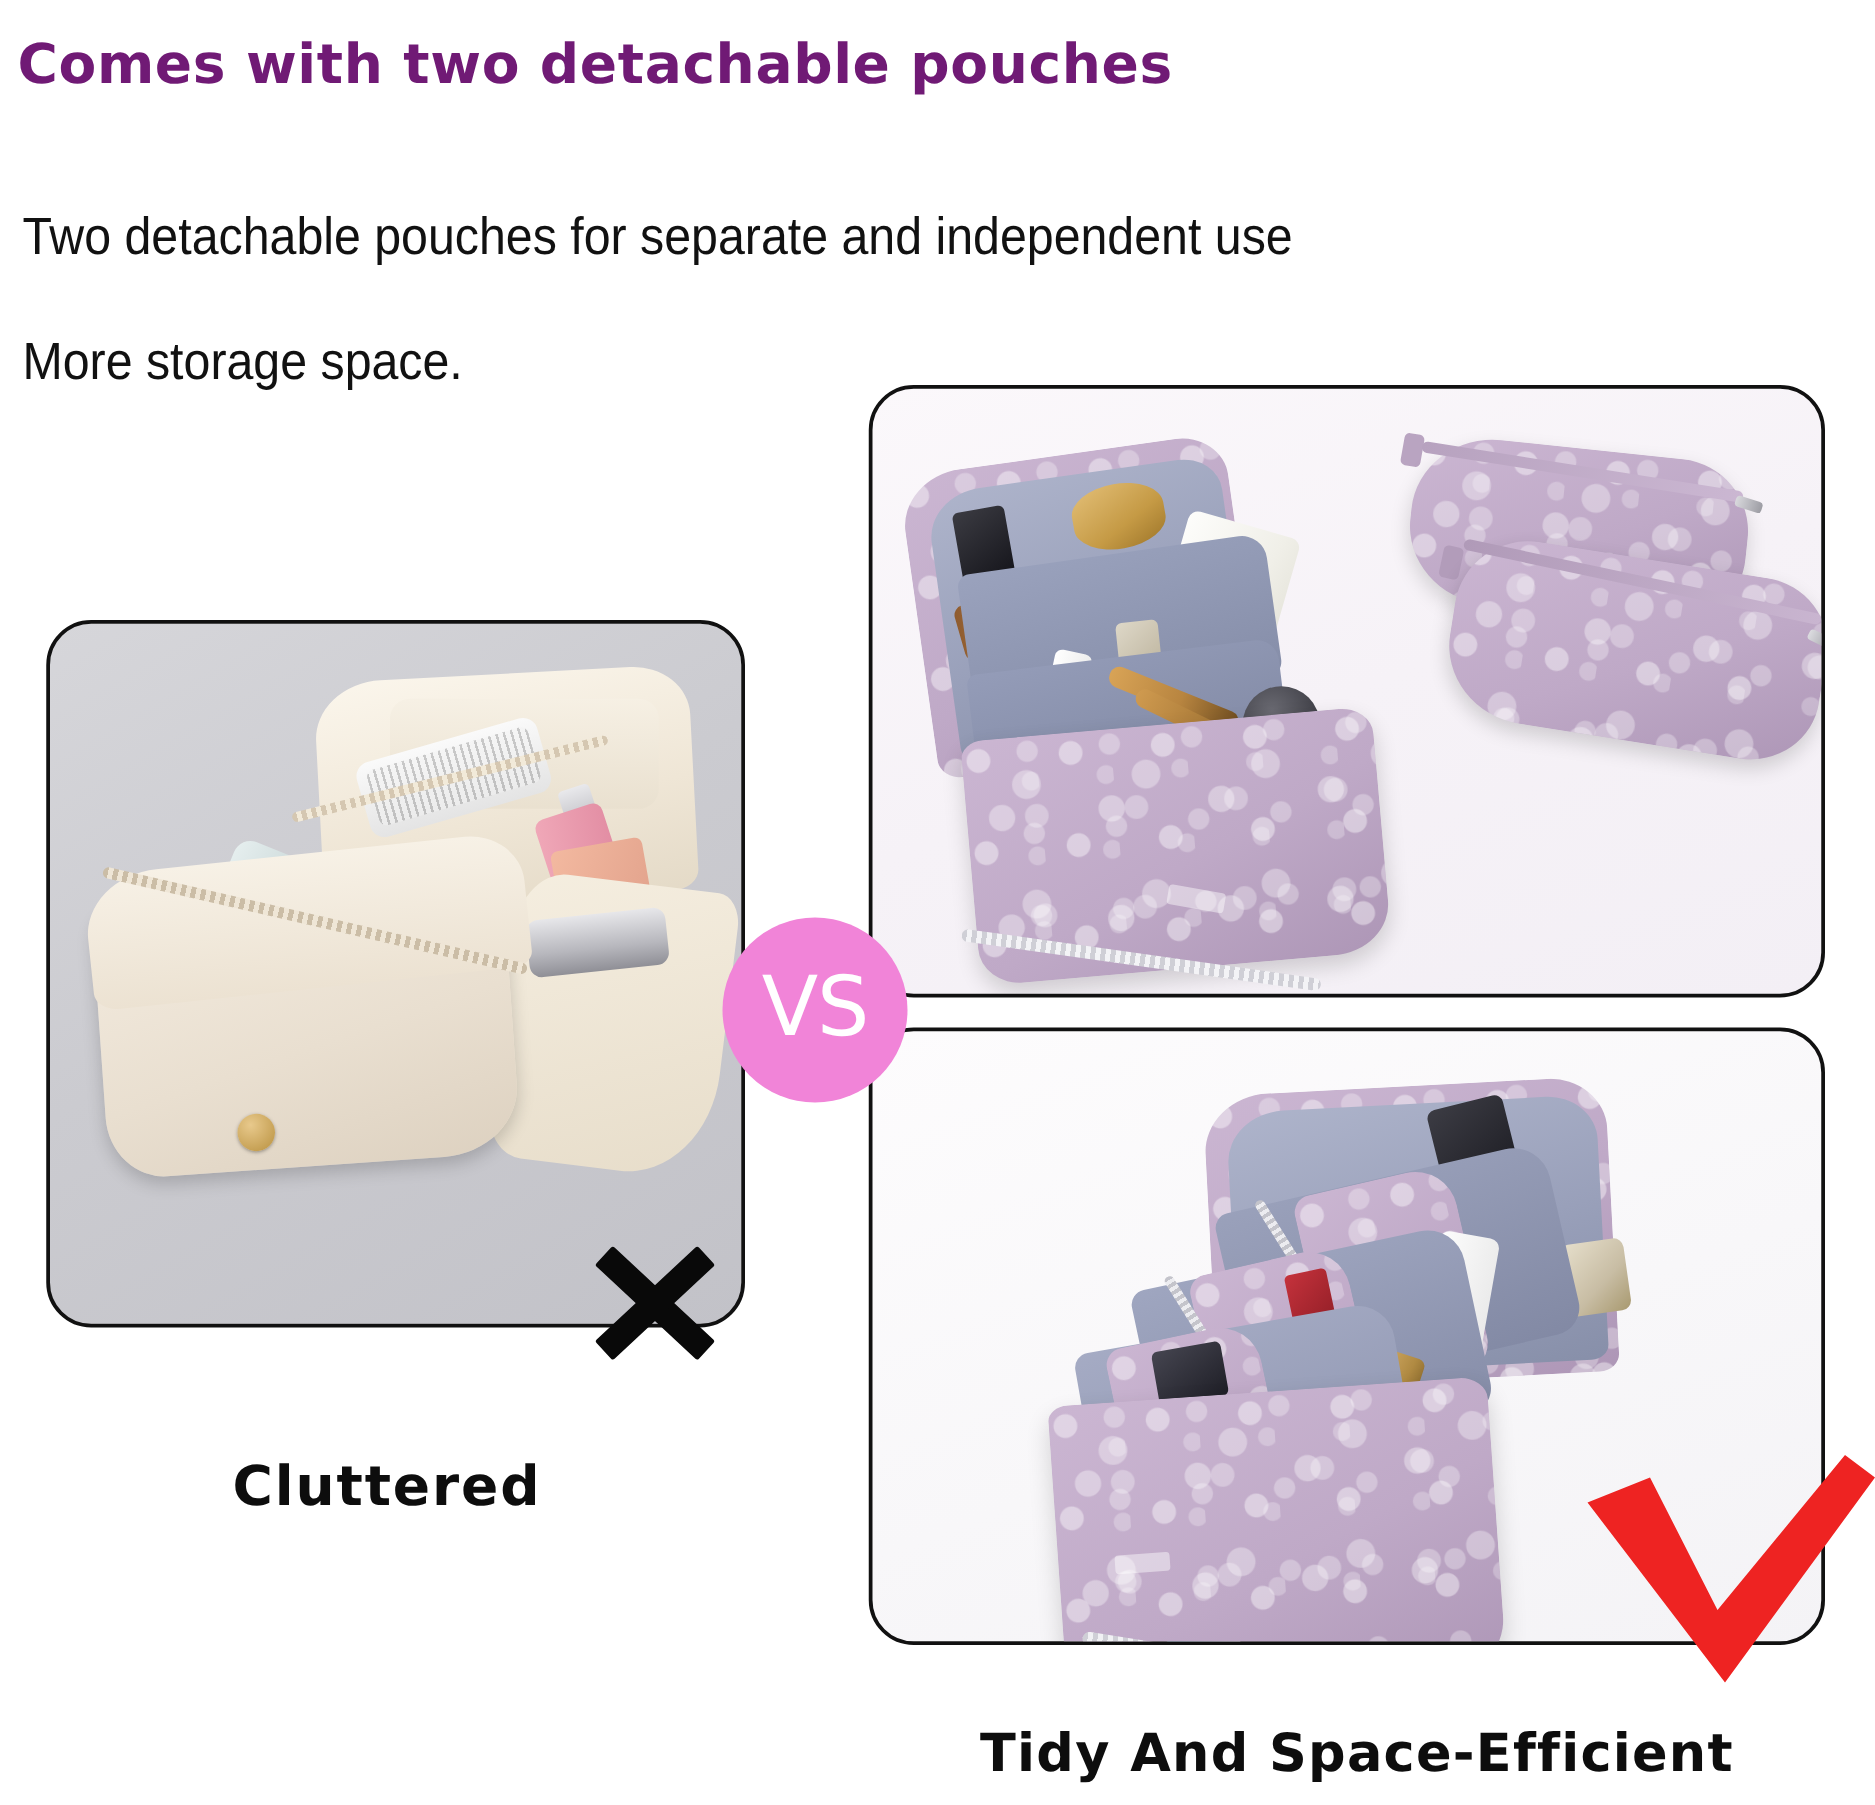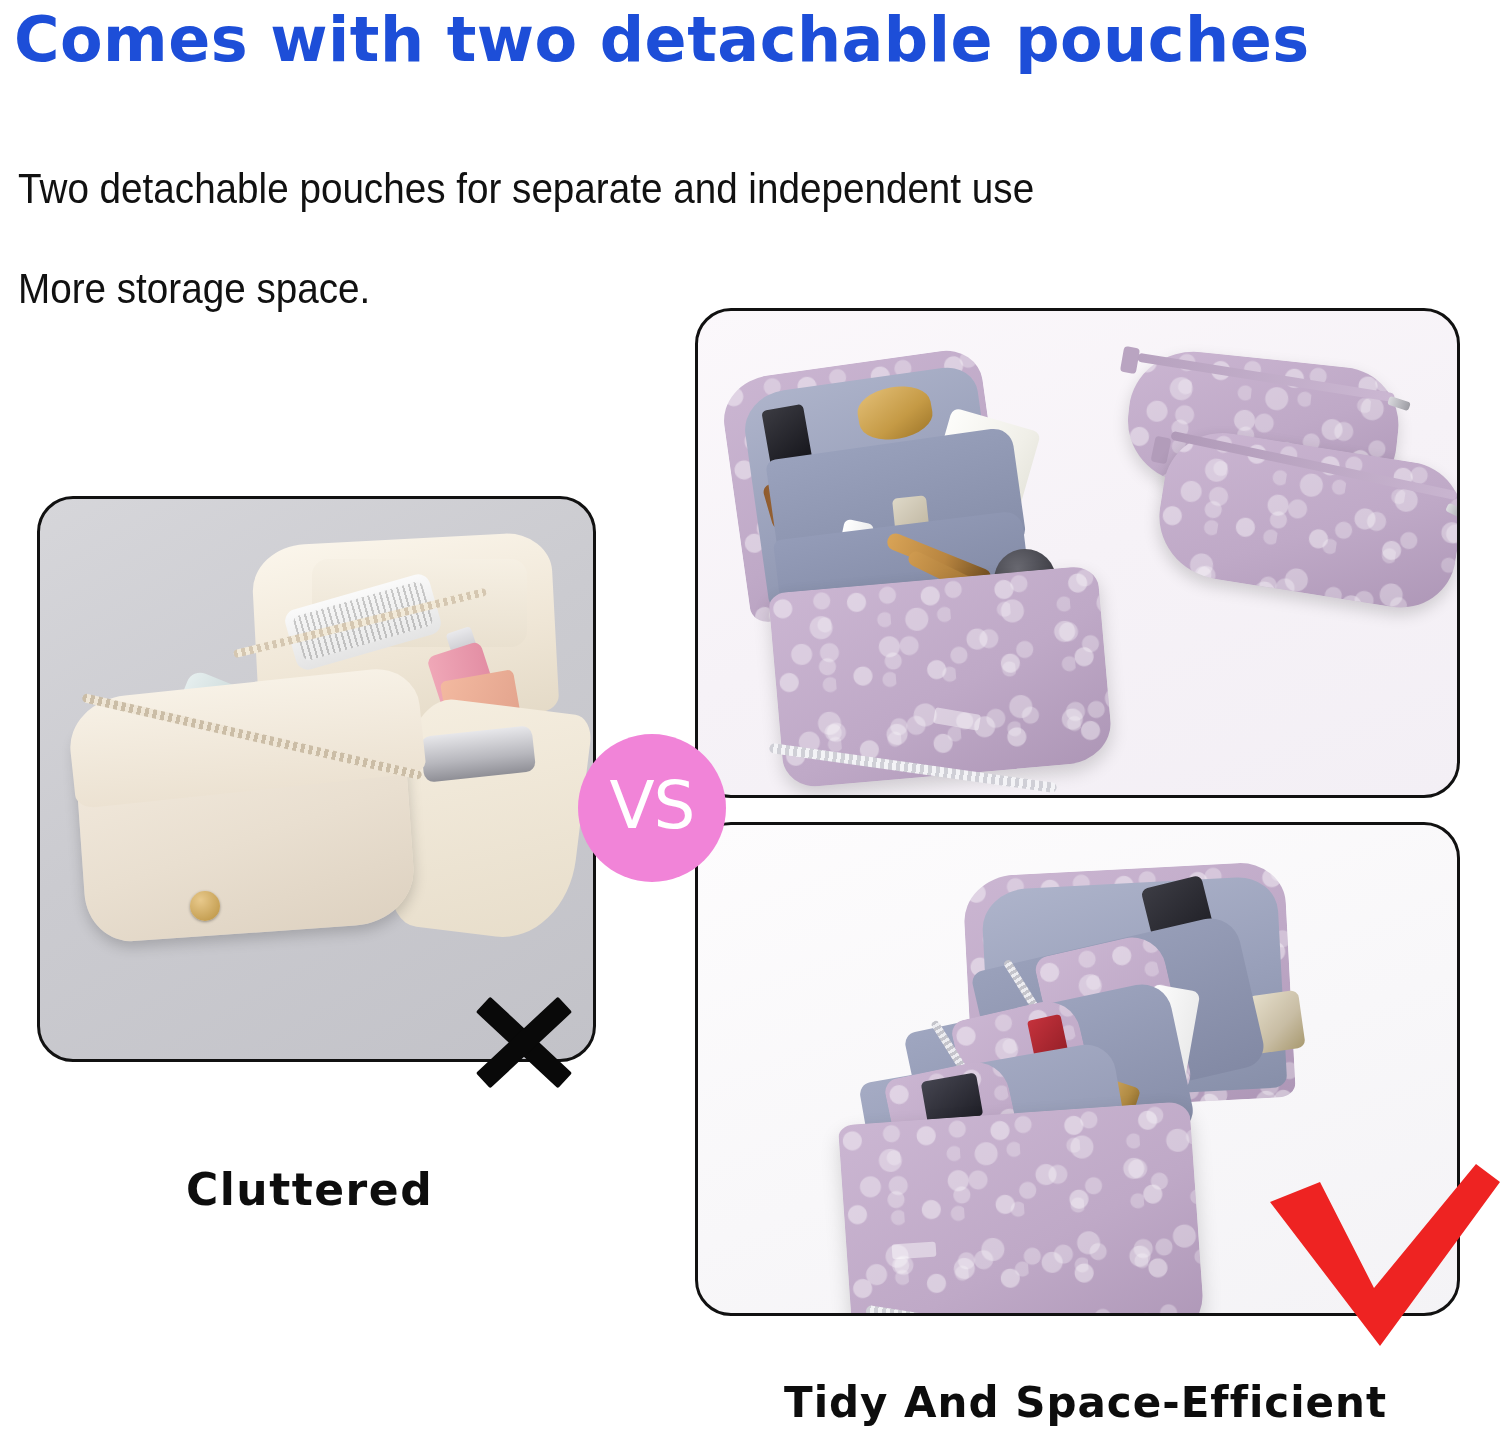--- a/index.html
+++ b/index.html
@@ -16,28 +16,28 @@
     position: relative;
     width: 1500px;
     height: 1444px;
     background: #ffffff;
   }
 
   
   .headline {
     position: absolute;
     left: 14px;
-    top: 2px;
+    top: 14px;
     width: 1480px;
     font-family: "DejaVu Sans", sans-serif;
     font-weight: 700;
-    font-size: 62px;
+    font-size: 44px;
     line-height: 76px;
     letter-spacing: 0.5px;
-    color: #1d4ed8;
+    color: #701a75;
     white-space: nowrap;
   }
 
   .subline {
     position: absolute;
     left: 18px;
     font-family: "Liberation Sans", sans-serif;
     font-weight: 400;
     font-size: 42px;
     line-height: 52px;

